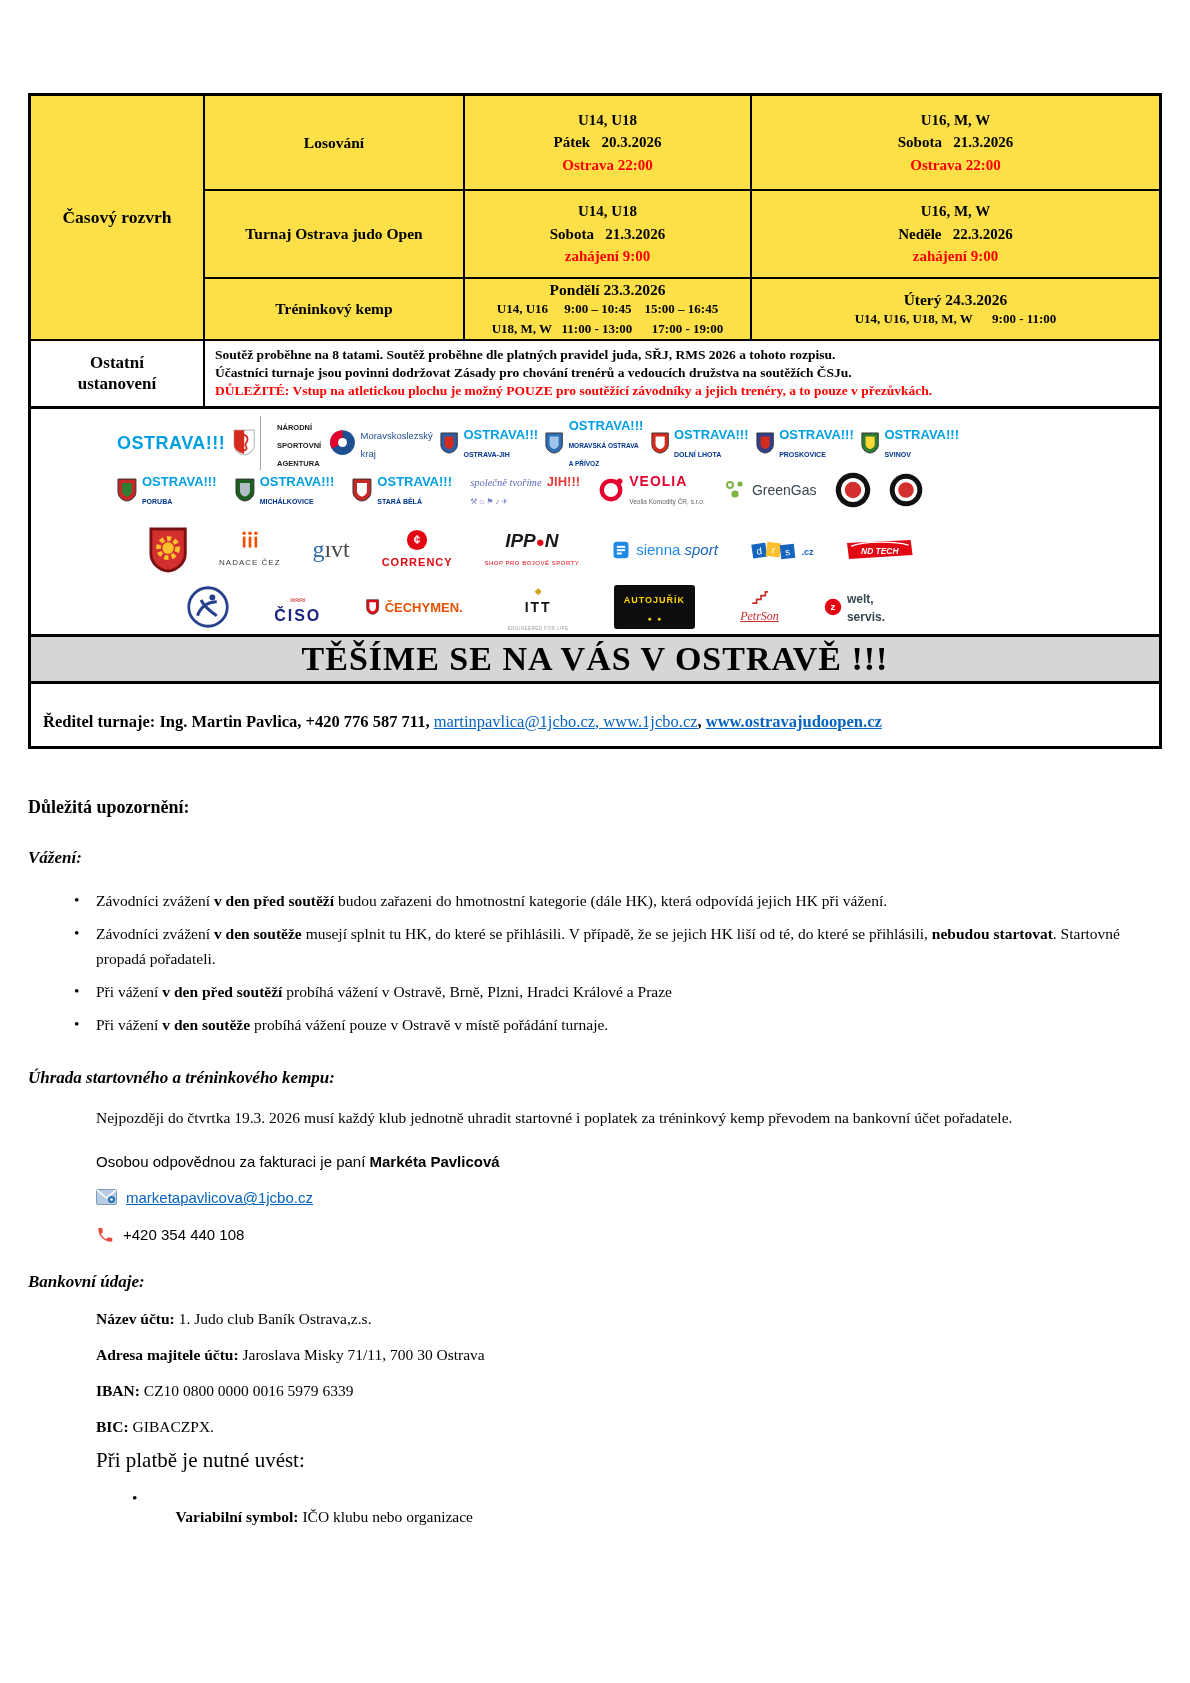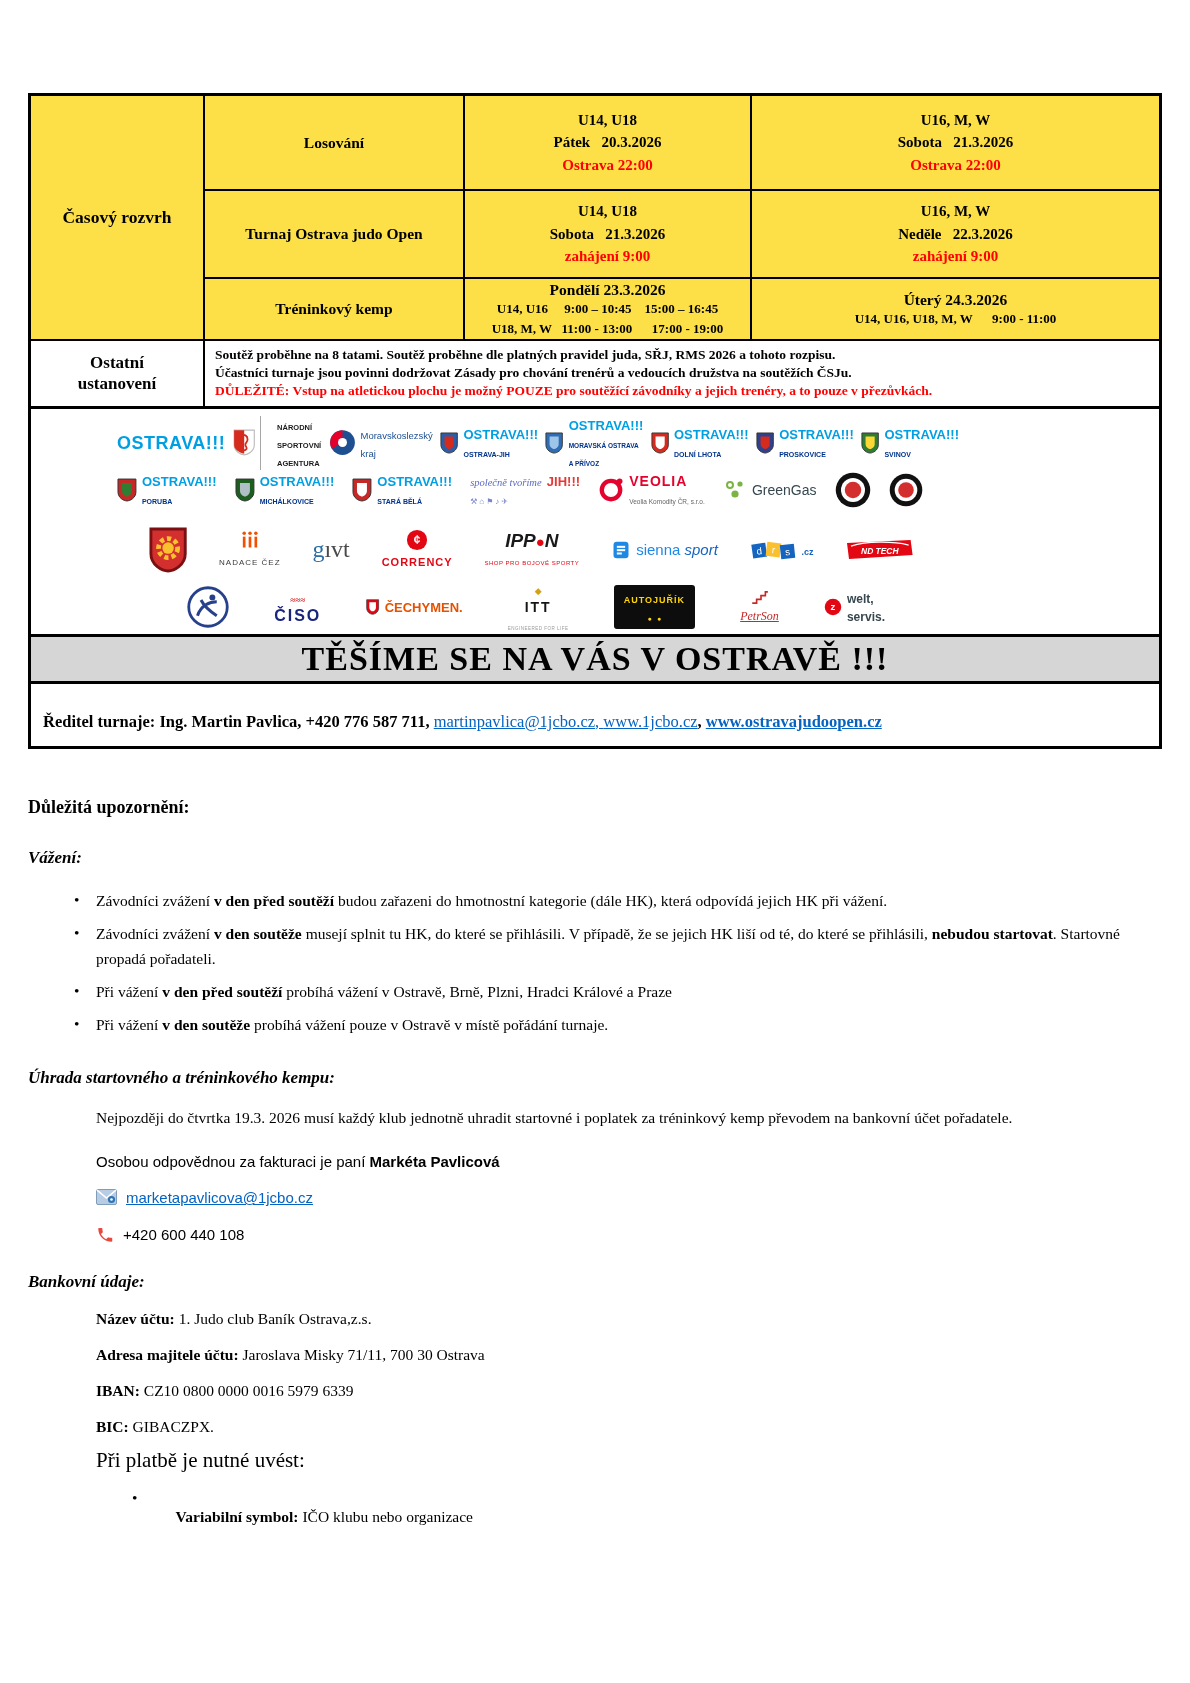--- a/index.html
+++ b/index.html
@@ -497,21 +497,21 @@
           <circle cx="15.5" cy="10.5" r="3.6" fill="#2e75b6"></circle>
           <circle cx="15.5" cy="10.5" r="1.3" fill="#ffffff"></circle>
         </svg></span>
     <a class="link sans">marketapavlicova@1jcbo.cz</a>
   </div>
 
   <div class="row-ic indent">
     <span><svg width="18" height="18" viewBox="0 0 24 24">
           <path d="M6.6 10.8c1.5 3 3.9 5.4 6.9 6.9l2.3-2.3c.3-.3.7-.4 1.1-.2 1.2.4 2.5.6 3.8.6.6 0 1 .4 1 1V20c0 .6-.4 1-1 1C10.8 21 3 13.2 3 3.7c0-.6.4-1 1-1h3.5c.6 0 1 .4 1 1 0 1.3.2 2.6.6 3.8.1.4 0 .8-.2 1.1l-2.3 2.2z" fill="#e8493f"></path>
         </svg></span>
-    <span class="sans">+420 600 440 108</span>
+    <span class="sans">+420 354 440 108</span>
   </div>
 
   <div class="h2" style="margin-top:24px;">Bankovní údaje:</div>
 
   <div class="bank-row indent"><b>Název účtu:</b><span> 1. Judo club Baník Ostrava,z.s.</span></div>
   <div class="bank-row indent"><b>Adresa majitele účtu:</b><span> Jaroslava Misky 71/11, 700 30 Ostrava</span></div>
   <div class="bank-row indent"><b>IBAN:</b><span> CZ10 0800 0000 0016 5979 6339</span></div>
   <div class="bank-row indent"><b>BIC:</b><span> GIBACZPX.</span></div>
 
   <div class="note-row indent">Při platbě je nutné uvést:</div>

